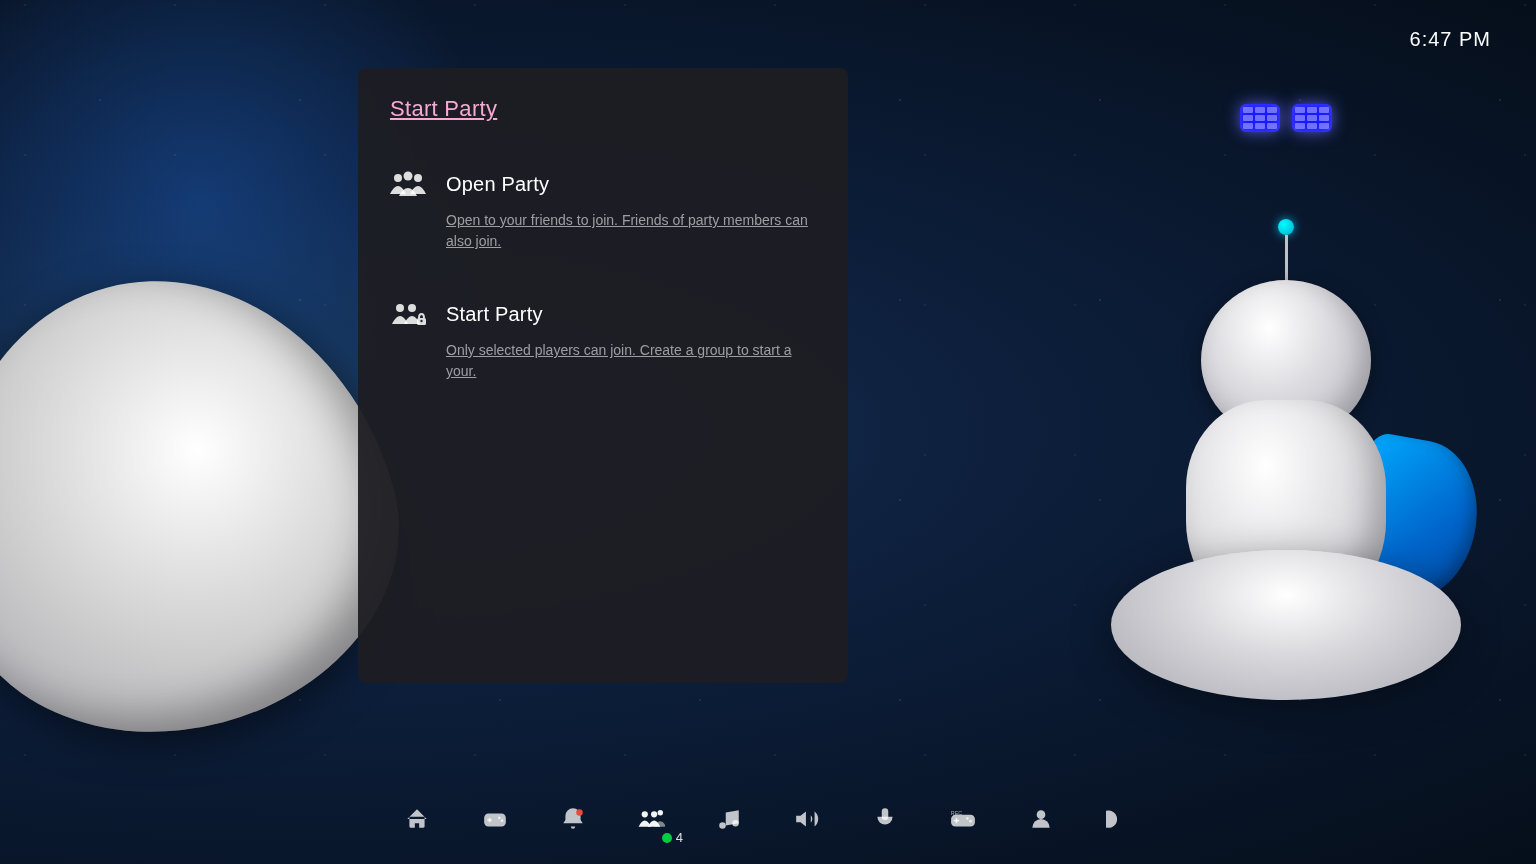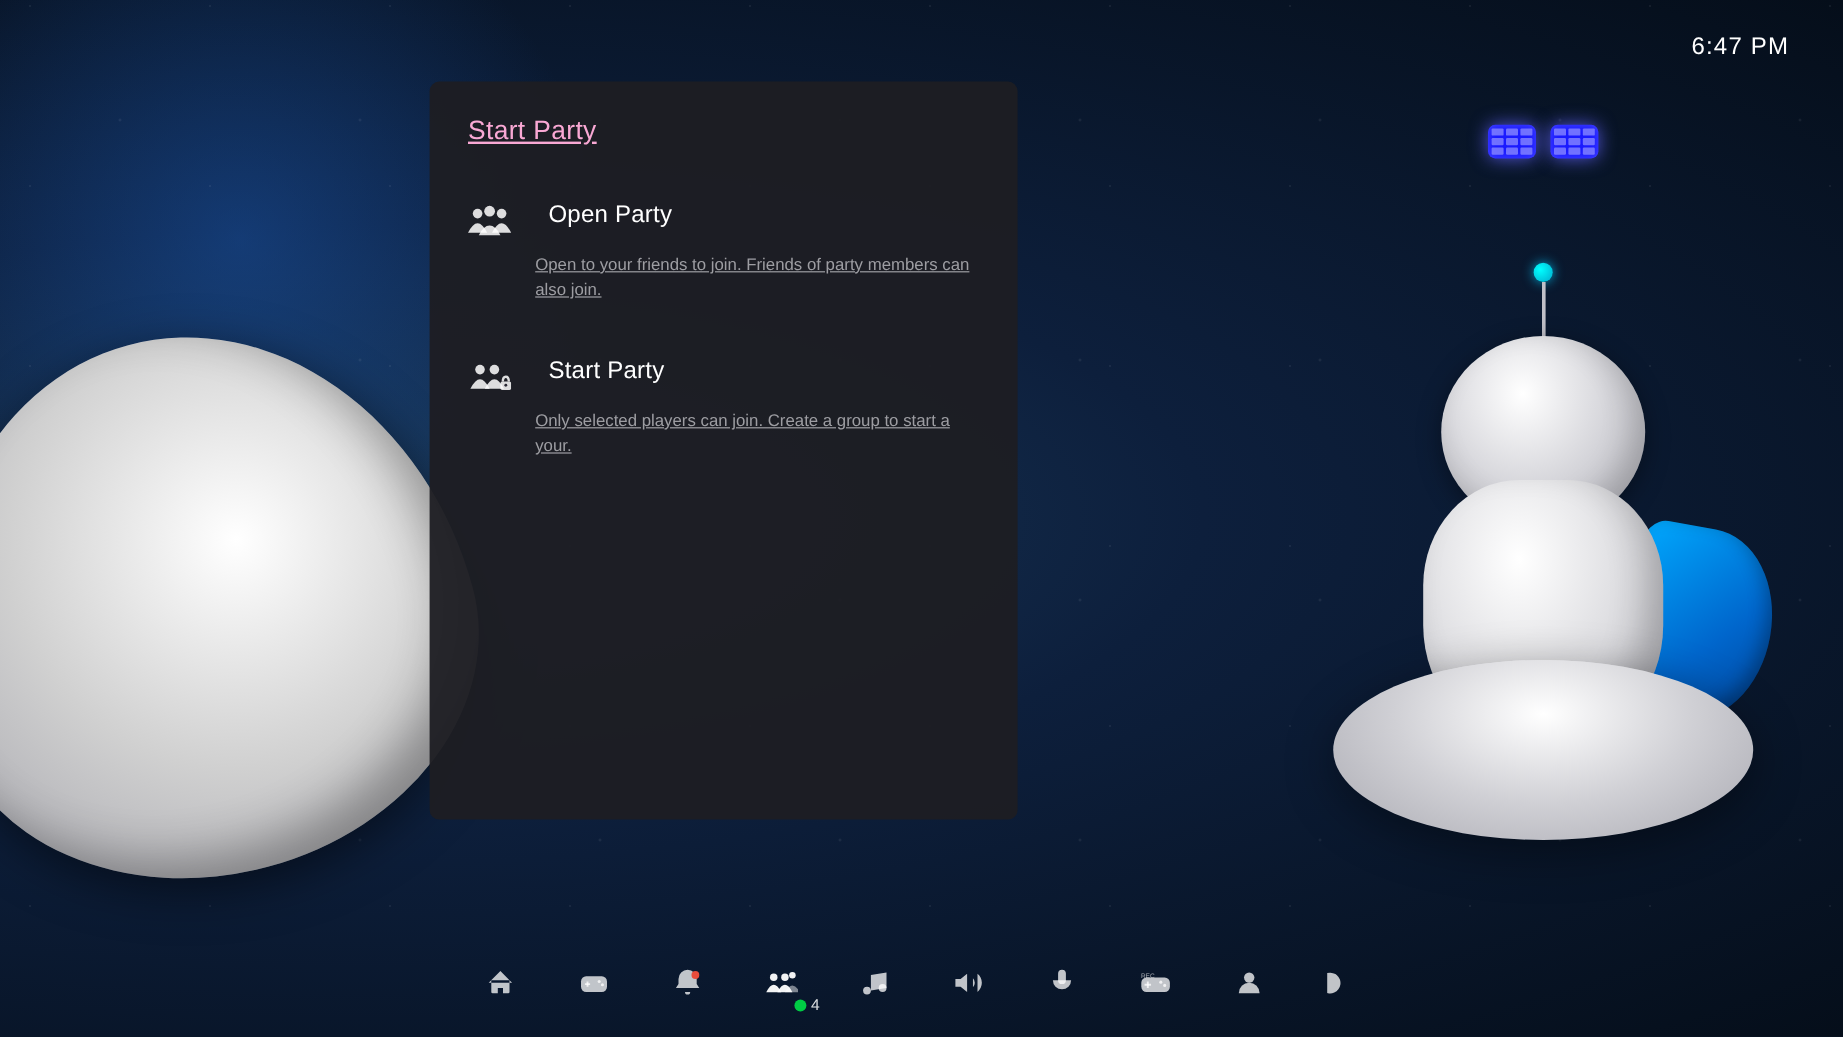--- a/index.html
+++ b/index.html
@@ -200,22 +200,22 @@
       cursor: pointer;
       position: relative;
     }
 
     .panel-item:first-of-type {
       border-bottom: 1px solid rgba(255,255,255,0.1);
     }
 
     .panel-item-header {
       display: flex;
-      align-items: flex-start;
-      gap: 31px;
+      align-items: center;
+      gap: 20px;
       margin-bottom: 10px;
     }
 
     .party-icon {
       color: rgba(255,255,255,0.8);
       font-size: 28px;
       flex-shrink: 0;
       width: 36px;
       display: flex;
       align-items: center;

